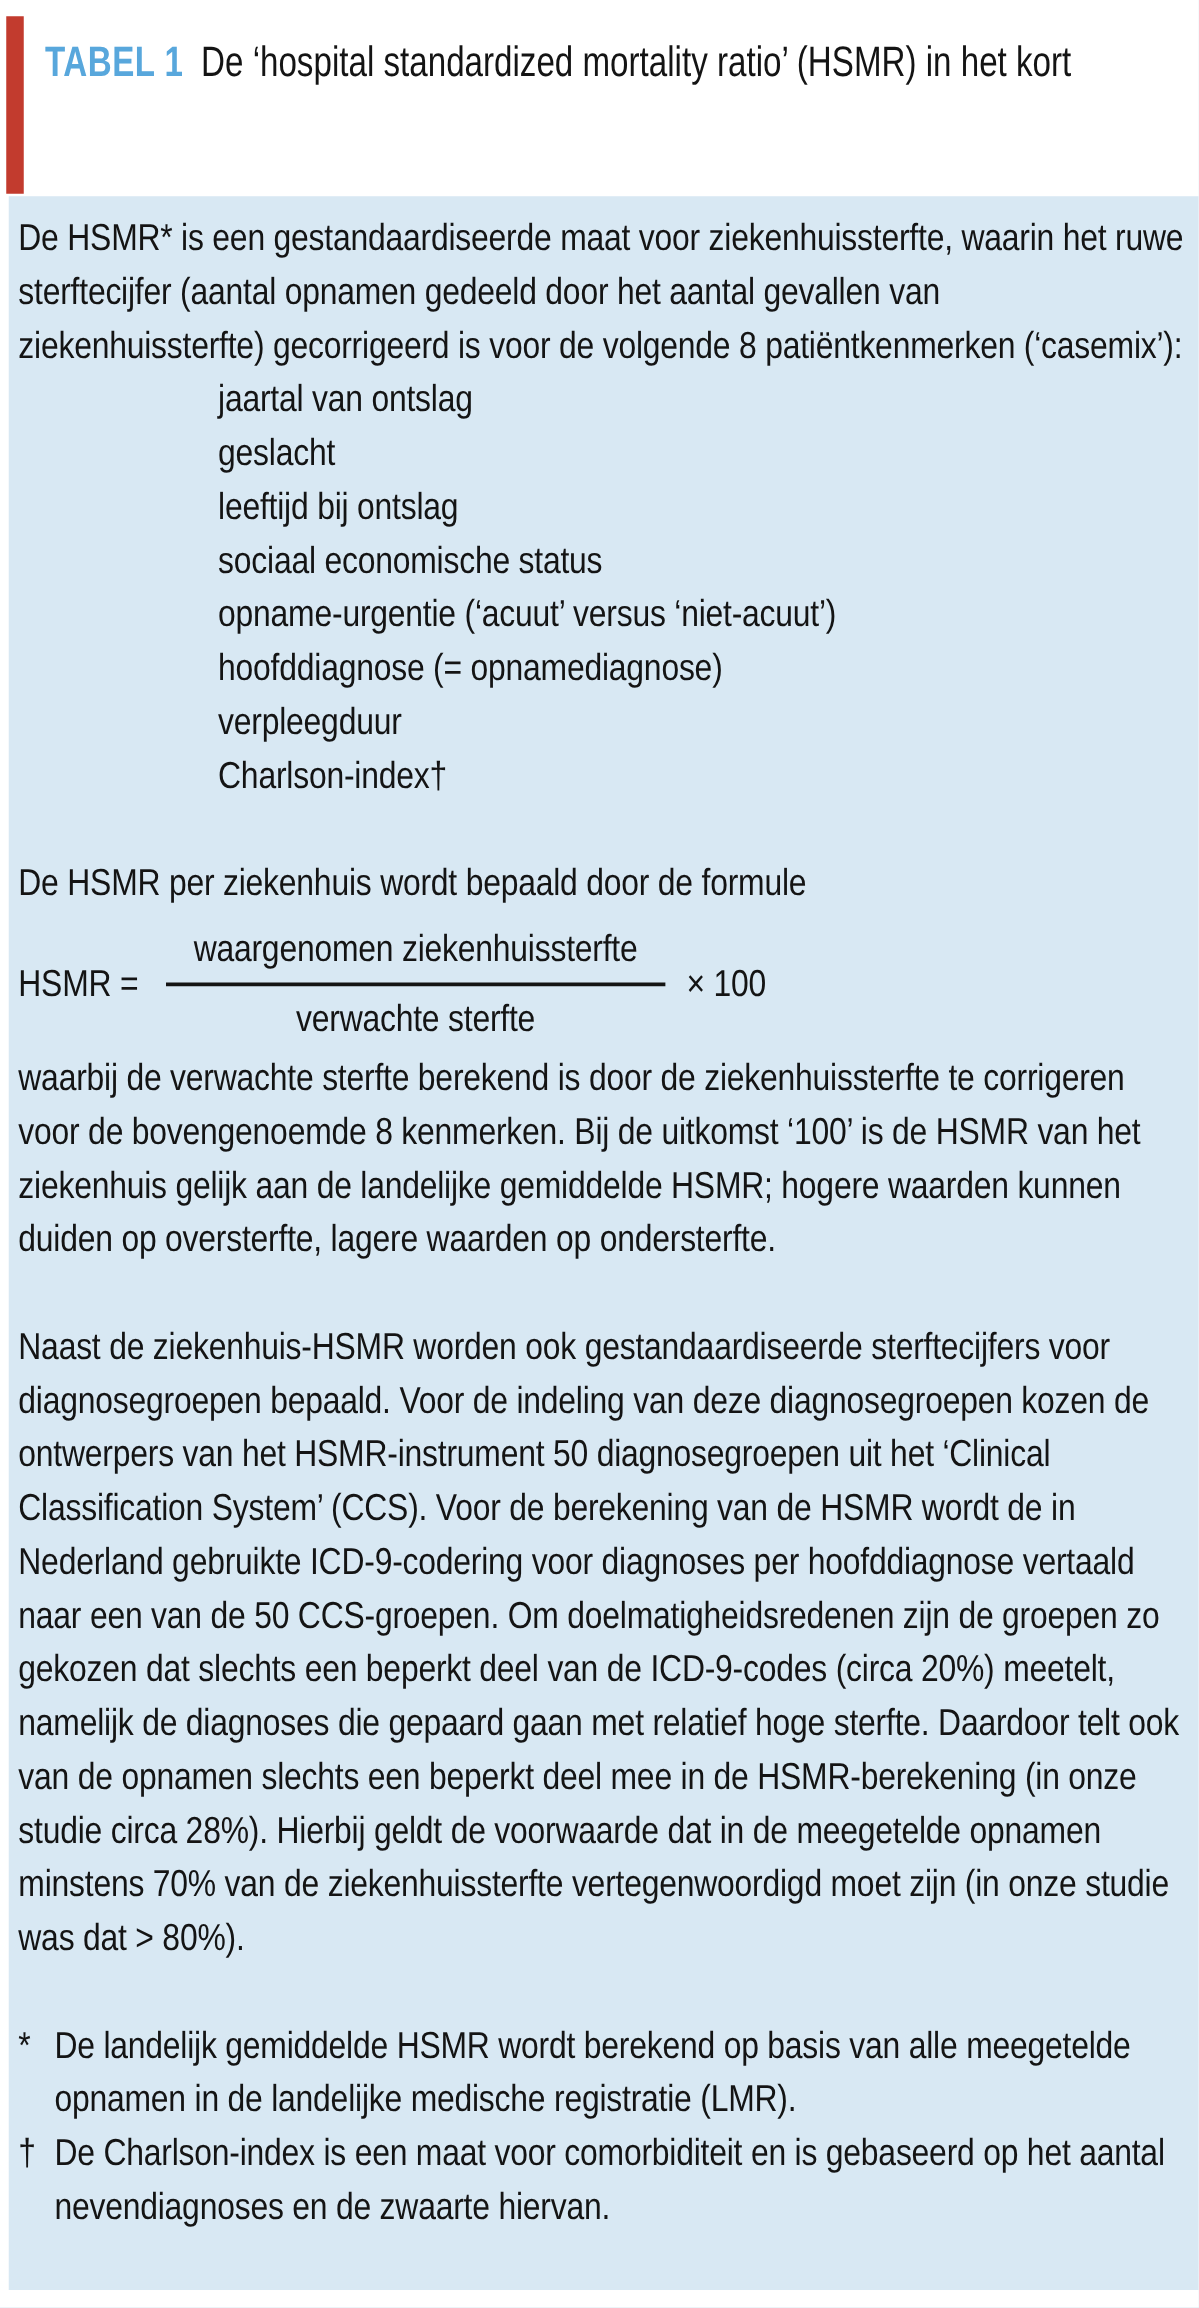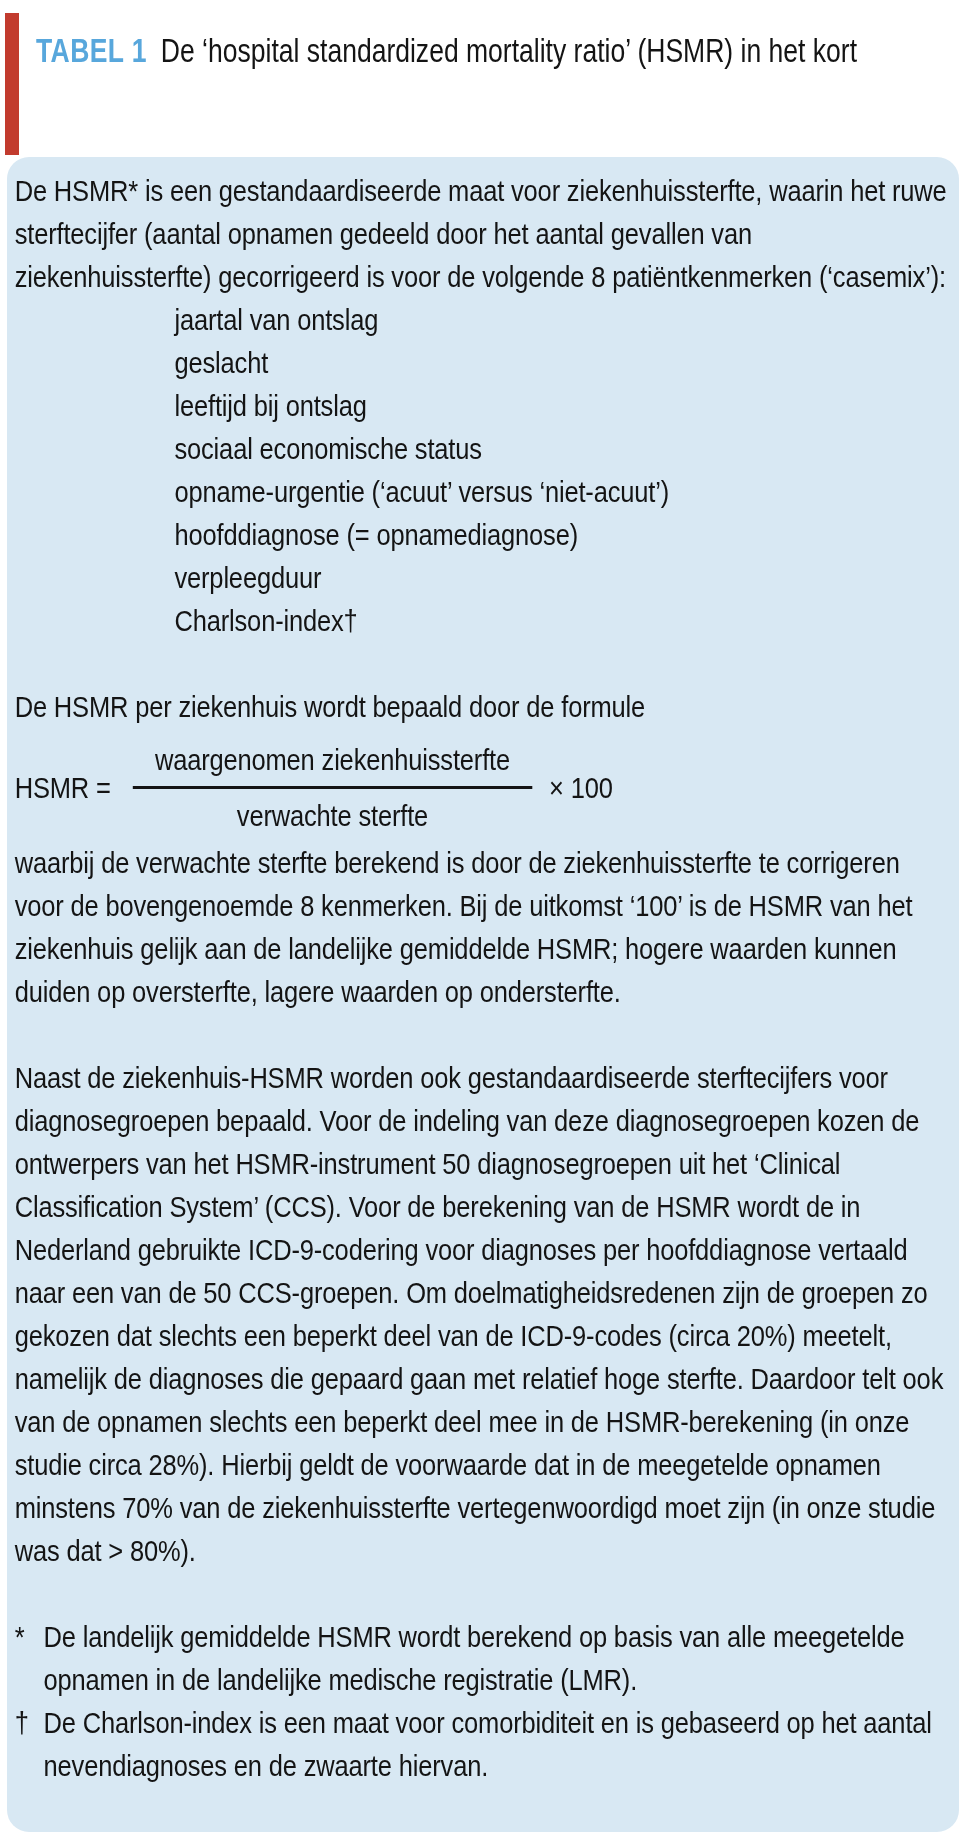--- a/index.html
+++ b/index.html
@@ -54,21 +54,20 @@
     font-weight: 500;
   }
 
   
   .bluebox {
     position: absolute;
     left: 7px; top: 157px;
     width: 952px; height: 1675px;
     background: var(--box_bg);
     overflow: hidden;
-    border-radius: 22px;
   }
   .box-content {
     width: 1120px;
     transform: scaleX(0.85);
     transform-origin: 0 0;
     padding: 12px 10px 0 9px;
     font-size: 30px;
     line-height: 43px;
     letter-spacing: -0.2px;
   }

